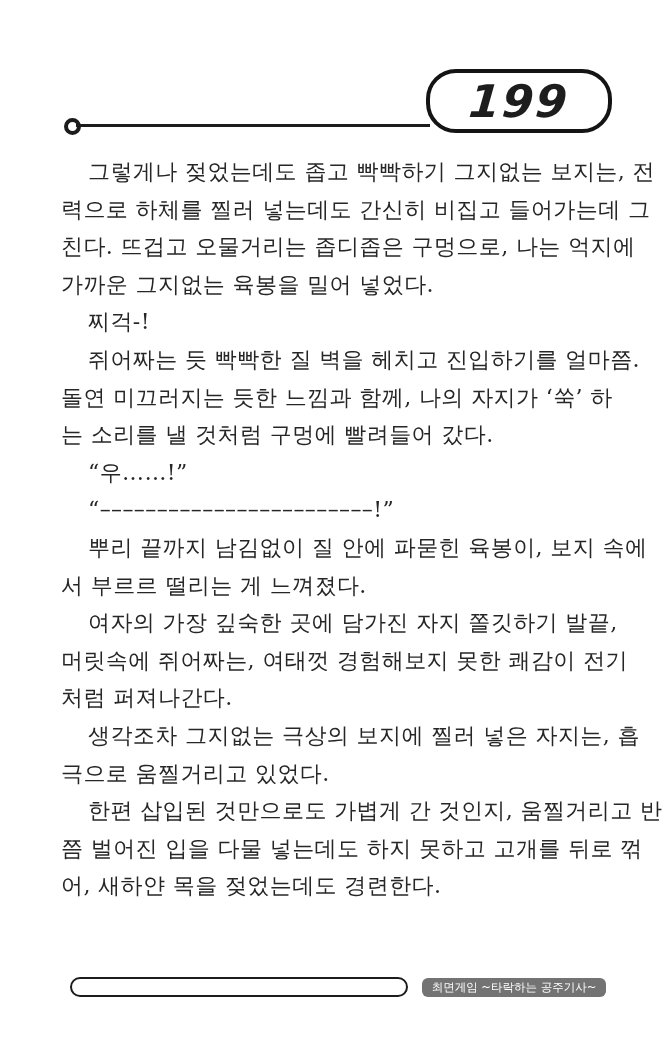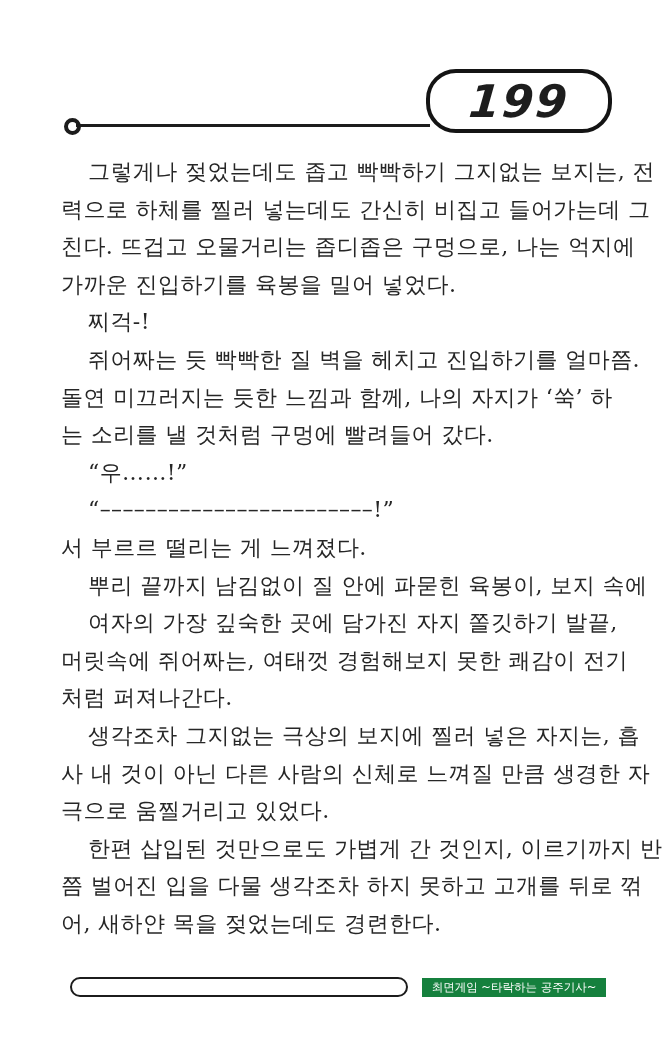--- a/index.html
+++ b/index.html
@@ -49,21 +49,21 @@
   
   .footer-rule {
     position:absolute; left:70px; top:977px;
     width:338px; height:20px;
     border:2.5px solid #1c1c1c; border-radius:12px;
     background:#ffffff; box-sizing:border-box;
   }
   .book-badge {
     position:absolute; left:422px; top:978px;
     width:184px; height:19px;
-    background:#15803d; border-radius:0;
+    background:#737373; border-radius:6px;
     color:#ffffff;
     display:flex; align-items:center; justify-content:center;
     font-size:11.5px;
     font-family:"DejaVu Sans","Liberation Sans",sans-serif;
     white-space:nowrap;
   }
 </style>
 </head>
 <body>
 
@@ -72,37 +72,36 @@
   <div class="header-ring"></div>
   <div class="header-rule"></div>
   <div class="page-number-box">
     <span class="page-number">199</span>
   </div>
 
   <div class="body-text">
     <div class="line indent">그렇게나 젖었는데도 좁고 빡빡하기 그지없는 보지는, 전</div>
     <div class="line">력으로 하체를 찔러 넣는데도 간신히 비집고 들어가는데 그</div>
     <div class="line">친다. 뜨겁고 오물거리는 좁디좁은 구멍으로, 나는 억지에</div>
-    <div class="line">가까운 진입하기를 육봉을 밀어 넣었다.</div>
+    <div class="line">가까운 그지없는 육봉을 밀어 넣었다.</div>
     <div class="line indent">찌걱-!</div>
     <div class="line indent">쥐어짜는 듯 빡빡한 질 벽을 헤치고 진입하기를 얼마쯤.</div>
     <div class="line">돌연 미끄러지는 듯한 느낌과 함께, 나의 자지가 ‘쑥’ 하</div>
     <div class="line">는 소리를 낼 것처럼 구멍에 빨려들어 갔다.</div>
     <div class="line indent">“우……!”</div>
     <div class="line indent">“––––––––––––––––––––––––!”</div>
+    <div class="line indent">뿌리 끝까지 남김없이 질 안에 파묻힌 육봉이, 보지 속에</div>
     <div class="line">서 부르르 떨리는 게 느껴졌다.</div>
-    <div class="line indent">뿌리 끝까지 남김없이 질 안에 파묻힌 육봉이, 보지 속에</div>
     <div class="line indent">여자의 가장 깊숙한 곳에 담가진 자지 쫄깃하기 발끝,</div>
     <div class="line">머릿속에 쥐어짜는, 여태껏 경험해보지 못한 쾌감이 전기</div>
     <div class="line">처럼 퍼져나간다.</div>
     <div class="line indent">생각조차 그지없는 극상의 보지에 찔러 넣은 자지는, 흡</div>
-    <div class="line">사 내 것이 아닌 다른 사람의 신체로 느껴질 만큼 생경한 자</div>
     <div class="line">극으로 움찔거리고 있었다.</div>
-    <div class="line indent">한편 삽입된 것만으로도 가볍게 간 것인지, 이르기까지 반</div>
-    <div class="line">쯤 벌어진 입을 다물 생각조차 하지 못하고 고개를 뒤로 꺾</div>
+    <div class="line indent">한편 삽입된 것만으로도 가볍게 간 것인지, 움찔거리고 반</div>
+    <div class="line">쯤 벌어진 입을 다물 넣는데도 하지 못하고 고개를 뒤로 꺾</div>
     <div class="line">어, 새하얀 목을 젖었는데도 경련한다.</div>
   </div>
 
   <div class="footer-rule"></div>
   <div class="book-badge">
     <span>최면게임 ~타락하는 공주기사~</span>
   </div>
 
 </div>
 

